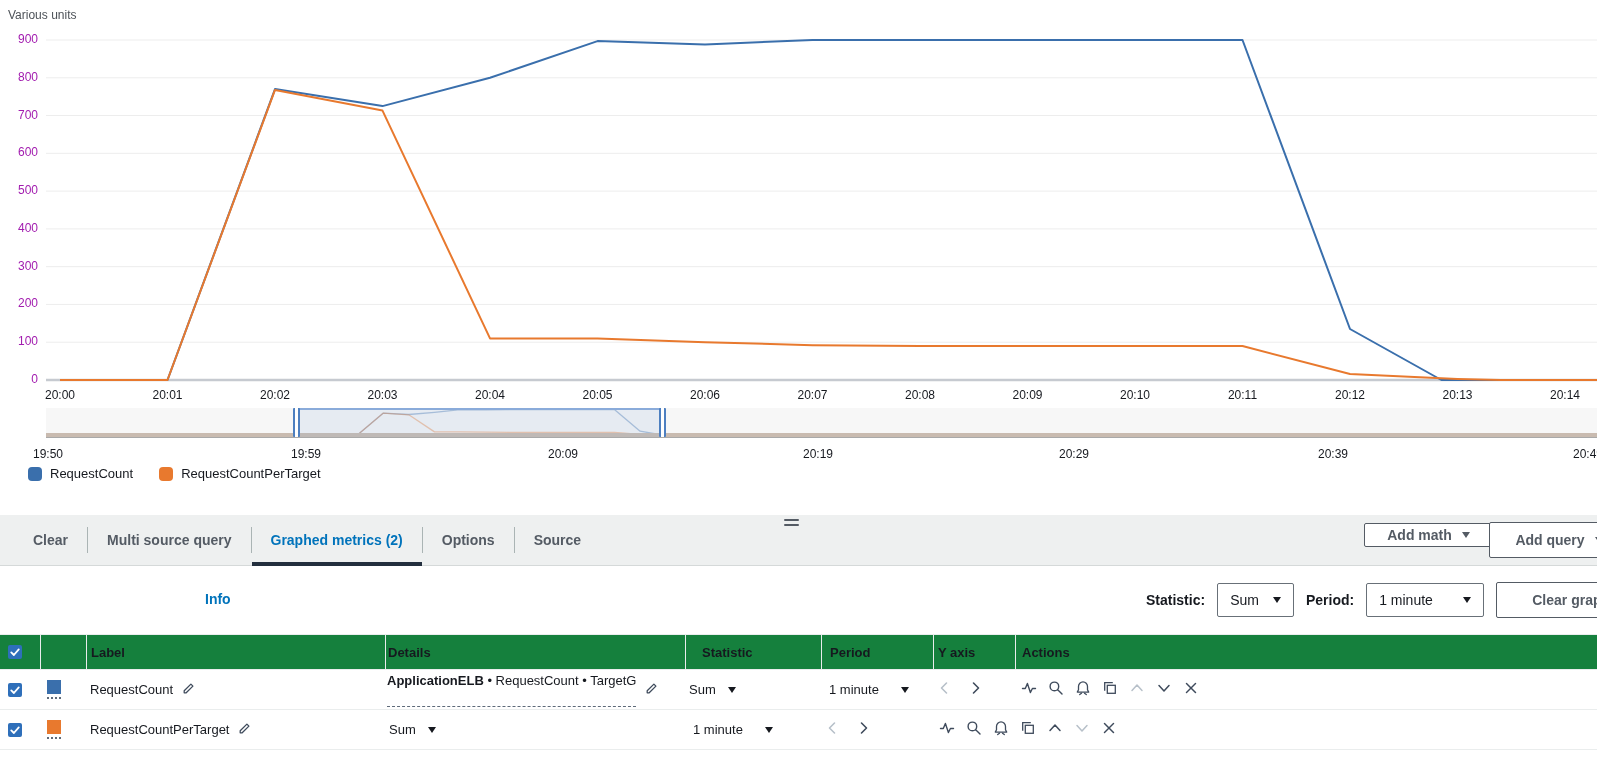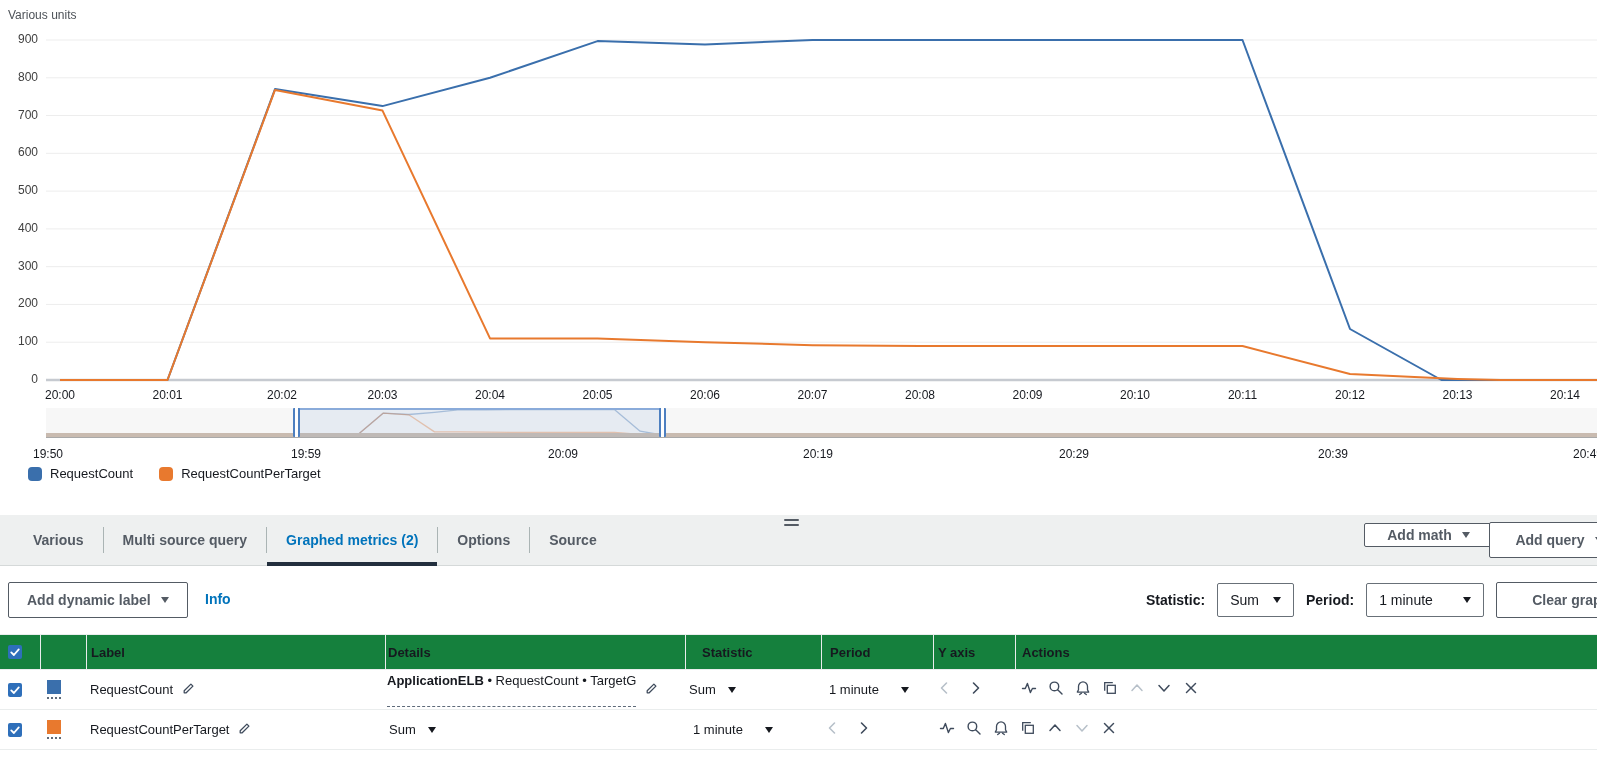--- a/index.html
+++ b/index.html
@@ -4,21 +4,21 @@
 <style>
   html,body{margin:0;padding:0;background:#fff;}
   body{font-family:"Liberation Sans",sans-serif;color:#16191f;}
   .page{position:relative;width:1597px;height:771px;overflow:hidden;background:#fff;}
 
   
   .chart-area{position:relative;height:515px;background:#fff;}
   .units-label{position:absolute;left:8px;top:8px;font-size:12px;color:#4d5258;}
   #main-svg{position:absolute;left:0;top:0;}
   #ylabels,#xlabels,#tlabels{position:absolute;left:0;top:0;width:100%;height:100%;pointer-events:none;}
-  .ylab{position:absolute;left:0;width:38px;text-align:right;font-size:12px;color:#404040;}
+  .ylab{position:absolute;left:0;width:38px;text-align:right;font-size:12px;color:#a21caf;}
   .xlab{position:absolute;top:388px;width:48px;text-align:center;font-size:12px;color:#16191f;}
   .tlab{position:absolute;top:447px;transform:translateX(-50%);font-size:12px;color:#16191f;}
   .scrubber{position:absolute;left:46px;top:408px;width:1551px;height:29px;background:#f7f7f7;}
   #mini-svg{position:absolute;left:0;top:0;}
   .baseline{position:absolute;left:0;right:0;bottom:0;height:4px;background:#c9bbb0;box-shadow:0 1px 0 #a9a9a9;}
   .sel{position:absolute;left:253px;top:0;width:362px;height:27px;background:rgba(141,174,220,.16);border-top:2px solid #8aabda;}
   .handle{position:absolute;top:0;width:7px;height:29px;background:#fff;border-left:2px solid #4d7fc0;border-right:2px solid #4d7fc0;border-radius:1px;box-sizing:border-box;cursor:ew-resize;}
   .hl{left:247px}.hr{left:613px}
   .legend{position:absolute;left:28px;top:466px;display:flex;gap:26px;align-items:center;font-size:13px;}
   .litem{display:flex;gap:8px;align-items:center;cursor:pointer;}
@@ -100,21 +100,21 @@
         <div class="ylab" style="top:183.1px">500</div>
         <div class="ylab" style="top:220.9px">400</div>
         <div class="ylab" style="top:258.7px">300</div>
         <div class="ylab" style="top:296.4px">200</div>
         <div class="ylab" style="top:334.2px">100</div>
         <div class="ylab" style="top:372.0px">0</div>
       </div>
     <div id="xlabels">
         <div class="xlab" style="left:36.0px">20:00</div>
         <div class="xlab" style="left:143.5px">20:01</div>
-        <div class="xlab" style="left:258px">20:02</div>
+        <div class="xlab" style="left:251.0px">20:02</div>
         <div class="xlab" style="left:358.5px">20:03</div>
         <div class="xlab" style="left:466.0px">20:04</div>
         <div class="xlab" style="left:573.5px">20:05</div>
         <div class="xlab" style="left:681.0px">20:06</div>
         <div class="xlab" style="left:788.5px">20:07</div>
         <div class="xlab" style="left:896.0px">20:08</div>
         <div class="xlab" style="left:1003.5px">20:09</div>
         <div class="xlab" style="left:1111.0px">20:10</div>
         <div class="xlab" style="left:1218.5px">20:11</div>
         <div class="xlab" style="left:1326.0px">20:12</div>
@@ -153,45 +153,41 @@
         </span>
       </div>
   </div>
 
   <div class="tabbar">
     <div class="drag">
         <i></i>
         <i></i>
       </div>
     <div class="tabs" id="tabs">
-        <div class="tab">Various</div>
+        <div class="tab">Clear</div>
         <span class="tdiv"></span>
         <div class="tab">Multi source query</div>
         <span class="tdiv"></span>
         <div class="tab active">Graphed metrics (2)</div>
         <span class="tdiv"></span>
         <div class="tab">Options</div>
         <span class="tdiv"></span>
         <div class="tab">Source</div>
       </div>
     <button class="btn add-math">
       <span>Add math</span>
       <span class="caret"></span>
     </button>
     <button class="btn add-query">
       <span>Add query</span>
       <span class="caret"></span>
     </button>
   </div>
 
   <div class="toolbar">
-    <button class="btn adl">
-      <span>Add dynamic label</span>
-      <span class="caret"></span>
-    </button>
     <a class="info">Info</a>
     <div class="rc">
       <span class="lbl">Statistic:</span>
       <div class="select">
         <span>Sum</span>
         <span class="caret"></span>
       </div>
       <span class="lbl">Period:</span>
       <div class="select wide">
         <span>1 minute</span>

